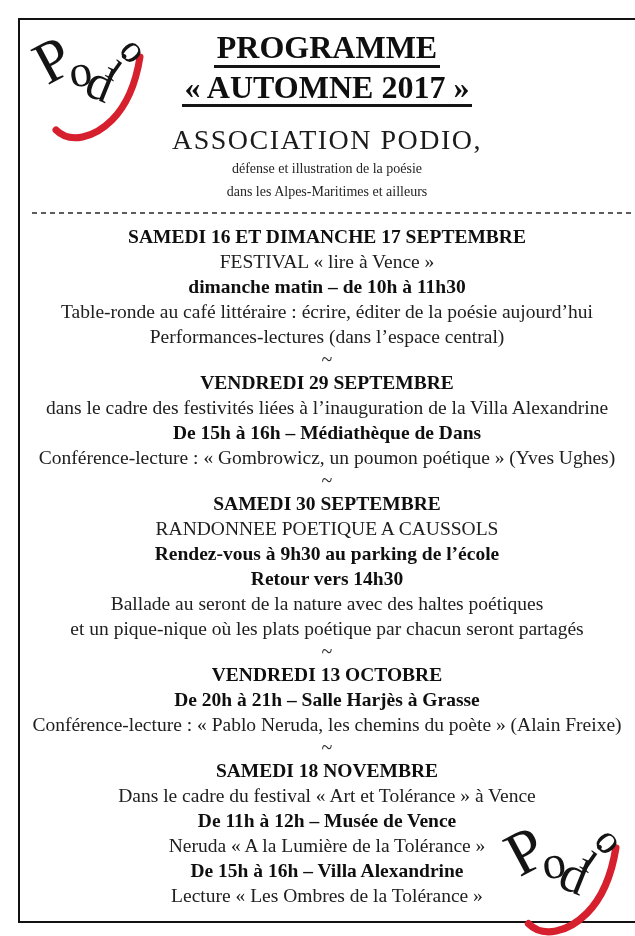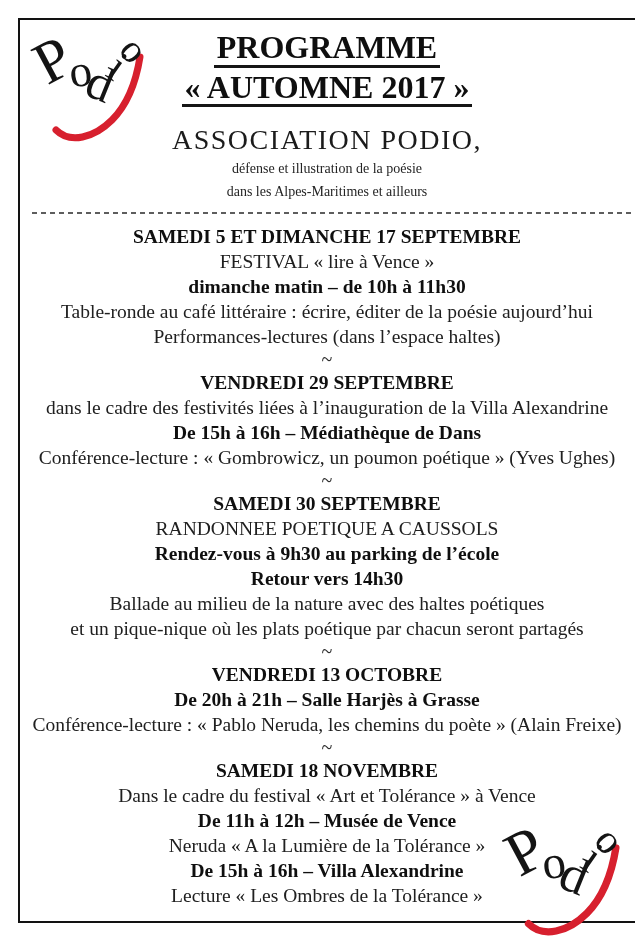--- a/index.html
+++ b/index.html
@@ -76,40 +76,40 @@
       </div>
       <div class="org">ASSOCIATION PODIO,</div>
       <div class="tagline">défense et illustration de la poésie</div>
       <div class="tagline">dans les Alpes-Maritimes et ailleurs</div>
     </div>
 
     <div class="dash-divider"></div>
 
     <div class="events">
         <div class="section">
-          <div class="line heading">SAMEDI 5 ET DIMANCHE 17 SEPTEMBRE</div>
+          <div class="line heading">SAMEDI 16 ET DIMANCHE 17 SEPTEMBRE</div>
           <div class="line normal">FESTIVAL « lire à Vence »</div>
           <div class="line bold">dimanche matin – de 10h à 11h30</div>
           <div class="line normal">Table-ronde au café littéraire : écrire, éditer de la poésie aujourd’hui</div>
-          <div class="line normal">Performances-lectures (dans l’espace haltes)</div>
+          <div class="line normal">Performances-lectures (dans l’espace central)</div>
         </div>
         <div class="tilde">~</div>
         <div class="section">
           <div class="line heading">VENDREDI 29 SEPTEMBRE</div>
           <div class="line normal">dans le cadre des festivités liées à l’inauguration de la Villa Alexandrine</div>
           <div class="line bold">De 15h à 16h – Médiathèque de Dans</div>
           <div class="line normal">Conférence-lecture : « Gombrowicz, un poumon poétique » (Yves Ughes)</div>
         </div>
         <div class="tilde">~</div>
         <div class="section">
           <div class="line heading">SAMEDI 30 SEPTEMBRE</div>
           <div class="line normal">RANDONNEE POETIQUE A CAUSSOLS</div>
           <div class="line bold">Rendez-vous à 9h30 au parking de l’école</div>
           <div class="line bold">Retour vers 14h30</div>
-          <div class="line normal">Ballade au milieu de la nature avec des haltes poétiques</div>
+          <div class="line normal">Ballade au seront de la nature avec des haltes poétiques</div>
           <div class="line normal">et un pique-nique où les plats poétique par chacun seront partagés</div>
         </div>
         <div class="tilde">~</div>
         <div class="section">
           <div class="line heading">VENDREDI 13 OCTOBRE</div>
           <div class="line bold">De 20h à 21h – Salle Harjès à Grasse</div>
           <div class="line normal">Conférence-lecture : « Pablo Neruda, les chemins du poète » (Alain Freixe)</div>
         </div>
         <div class="tilde">~</div>
         <div class="section">

